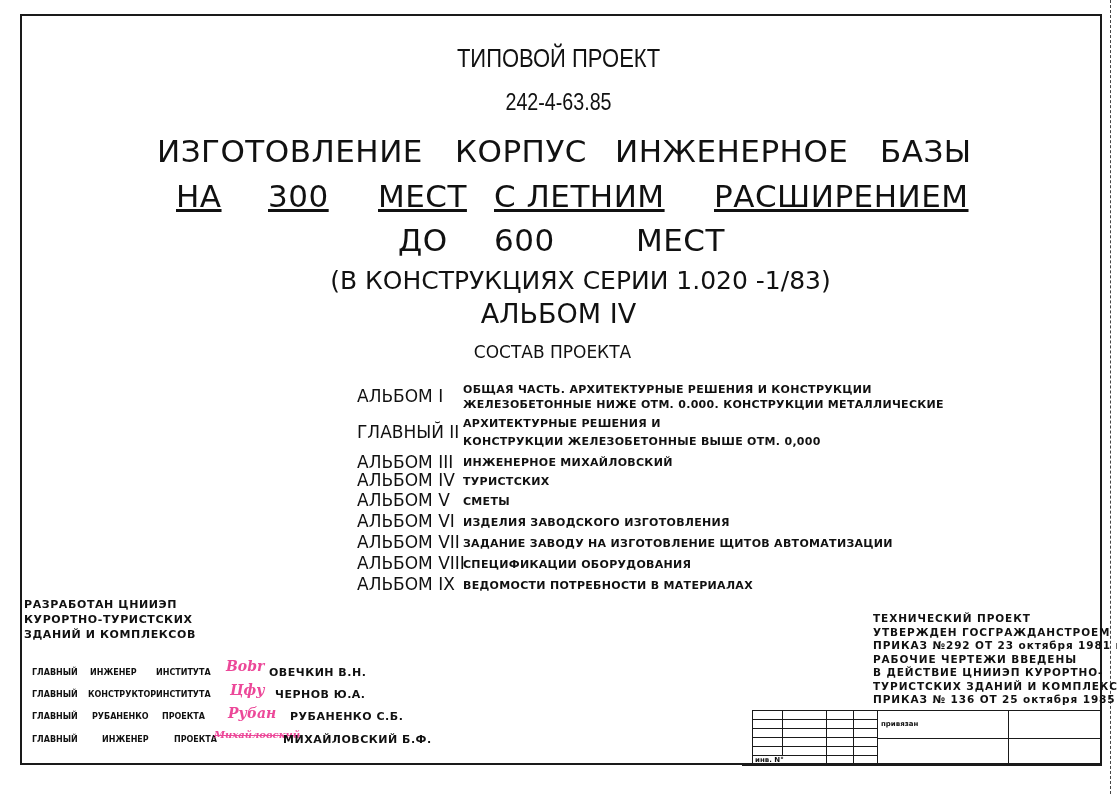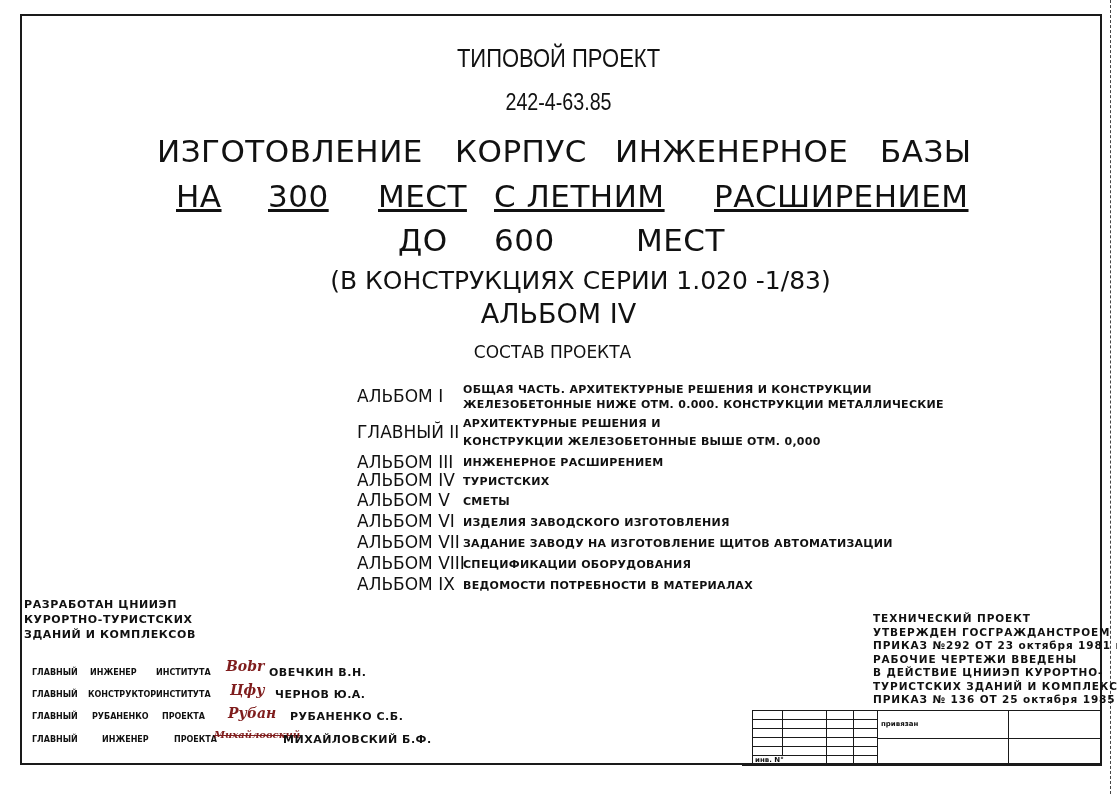--- a/index.html
+++ b/index.html
@@ -22,21 +22,21 @@
   .t7 { top: 298px; font-size: 27px; }
   .t8 { top: 342px; font-size: 17px; }
   .albums { position: absolute; left: 357px; top: 382px; }
   .album { position: relative; height: 20px; white-space: nowrap; }
   .album-label { position: absolute; left: 0; font-size: 17px; top: 0; }
   .album-desc { position: absolute; left: 106px; font-size: 11px; font-weight: bold; letter-spacing: 0.3px; }
   .dev { position: absolute; left: 24px; top: 597px; font-size: 11px; font-weight: bold; line-height: 15px; letter-spacing: 0.6px; }
   .sig-row { position: absolute; left: 30px; font-size: 8px; font-weight: bold; white-space: nowrap; }
   .sig-row span { position: absolute; }
   .sig-name { font-size: 11px !important; letter-spacing: 0.5px; }
-  .sig-mark { font-family: "DejaVu Serif", serif; font-style: italic; font-size: 14px !important; color: #7f1d1d; }
+  .sig-mark { font-family: "DejaVu Serif", serif; font-style: italic; font-size: 14px !important; color: #ec4899; }
   .approve { position: absolute; left: 873px; top: 612px; font-size: 10.5px; font-weight: bold; line-height: 13.5px; letter-spacing: 0.9px; white-space: nowrap; }
   .stamp { position: absolute; left: 752px; top: 710px; width: 350px; height: 56px; }
   .stamp .line-h { position: absolute; height: 0; border-top: 1.5px solid #1a1a1a; }
   .stamp .line-v { position: absolute; width: 0; border-left: 1.5px solid #1a1a1a; }
   .stamp-text { position: absolute; font-size: 7px; font-weight: bold; }
 </style>
 </head>
 <body>
 
 <div class="frame"></div>
@@ -76,21 +76,21 @@
     <span class="album-desc" style="top:1px">ОБЩАЯ ЧАСТЬ. АРХИТЕКТУРНЫЕ РЕШЕНИЯ И КОНСТРУКЦИИ</span>
     <span class="album-desc" style="top:16px">ЖЕЛЕЗОБЕТОННЫЕ НИЖЕ ОТМ. 0.000. КОНСТРУКЦИИ МЕТАЛЛИЧЕСКИЕ</span>
   </div>
   <div class="album" style="height:36px">
     <span class="album-label" style="top:2px">ГЛАВНЫЙ II</span>
     <span class="album-desc" style="top:-3px">АРХИТЕКТУРНЫЕ РЕШЕНИЯ И</span>
     <span class="album-desc" style="top:15px">КОНСТРУКЦИИ ЖЕЛЕЗОБЕТОННЫЕ ВЫШЕ ОТМ. 0,000</span>
   </div>
   <div class="album">
     <span class="album-label" style="top:-4px">АЛЬБОМ III</span>
-    <span class="album-desc" style="top:0px">ИНЖЕНЕРНОЕ РАСШИРЕНИЕМ</span>
+    <span class="album-desc" style="top:0px">ИНЖЕНЕРНОЕ МИХАЙЛОВСКИЙ</span>
   </div>
   <div class="album">
     <span class="album-label" style="top:-6px">АЛЬБОМ IV</span>
     <span class="album-desc" style="top:-1px">ТУРИСТСКИХ</span>
   </div>
   <div class="album">
     <span class="album-label" style="top:-6px">АЛЬБОМ V</span>
     <span class="album-desc" style="top:-1px">СМЕТЫ</span>
   </div>
   <div class="album">

